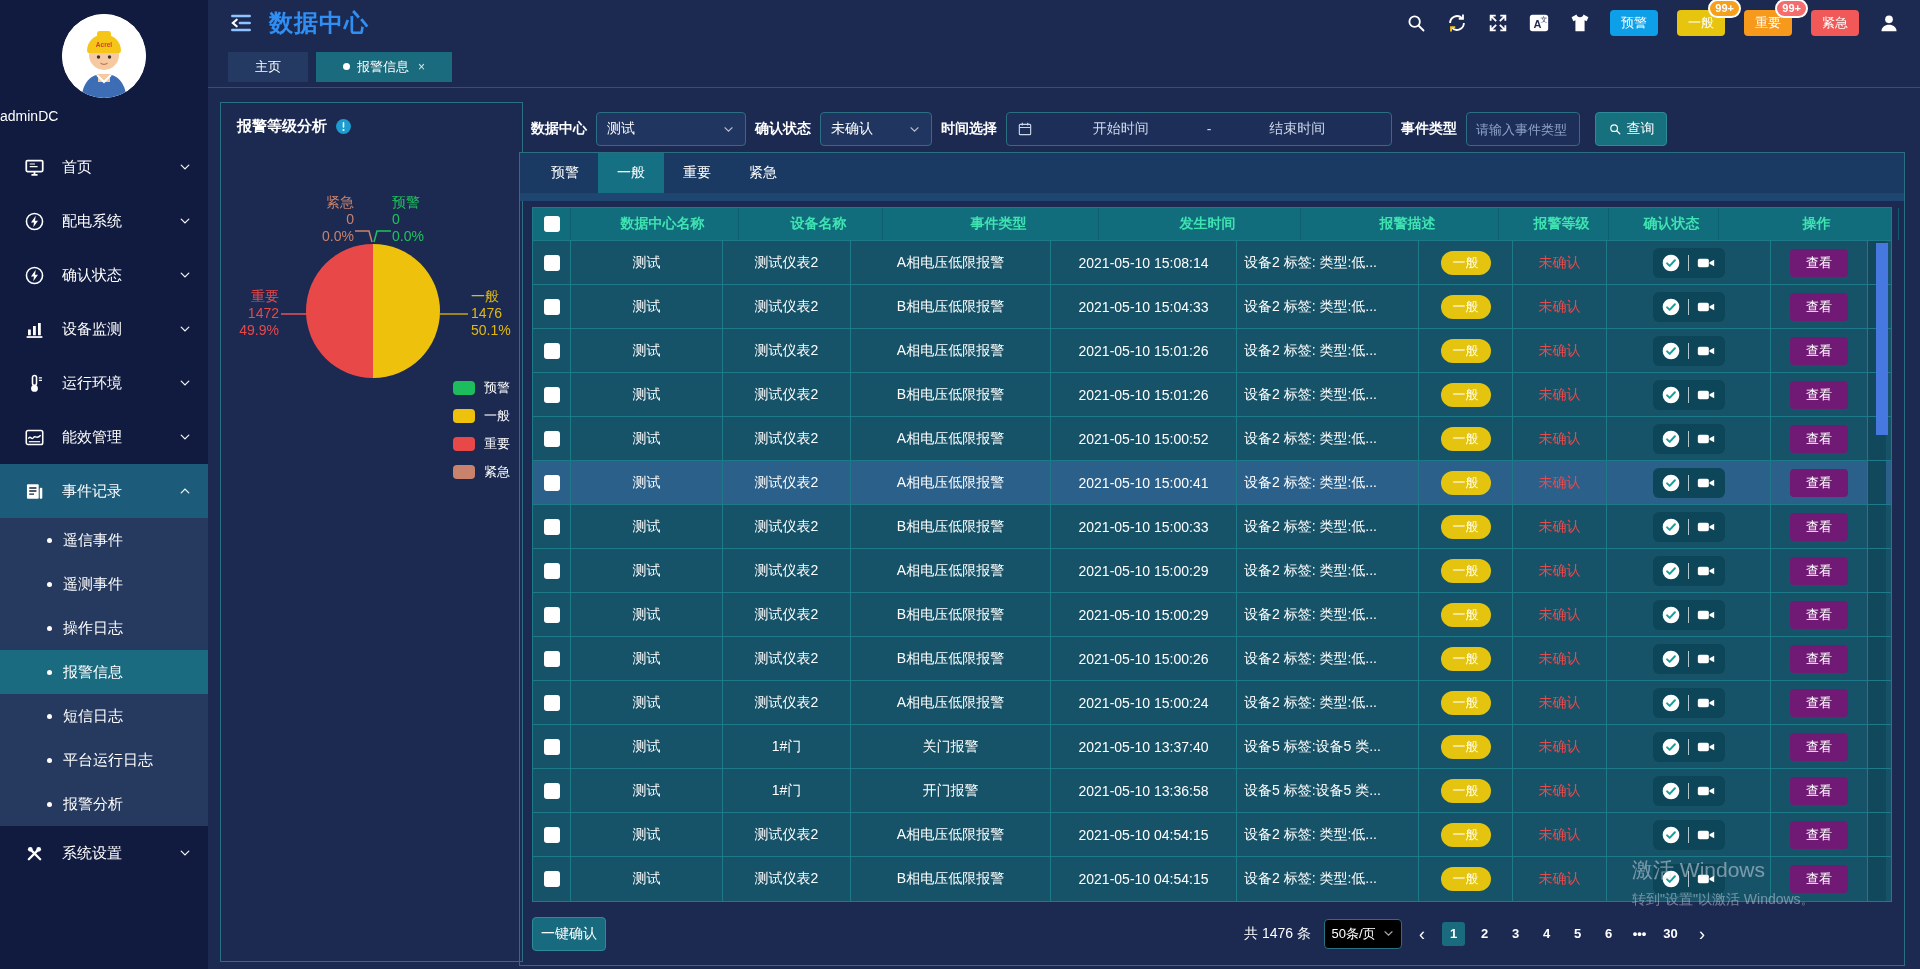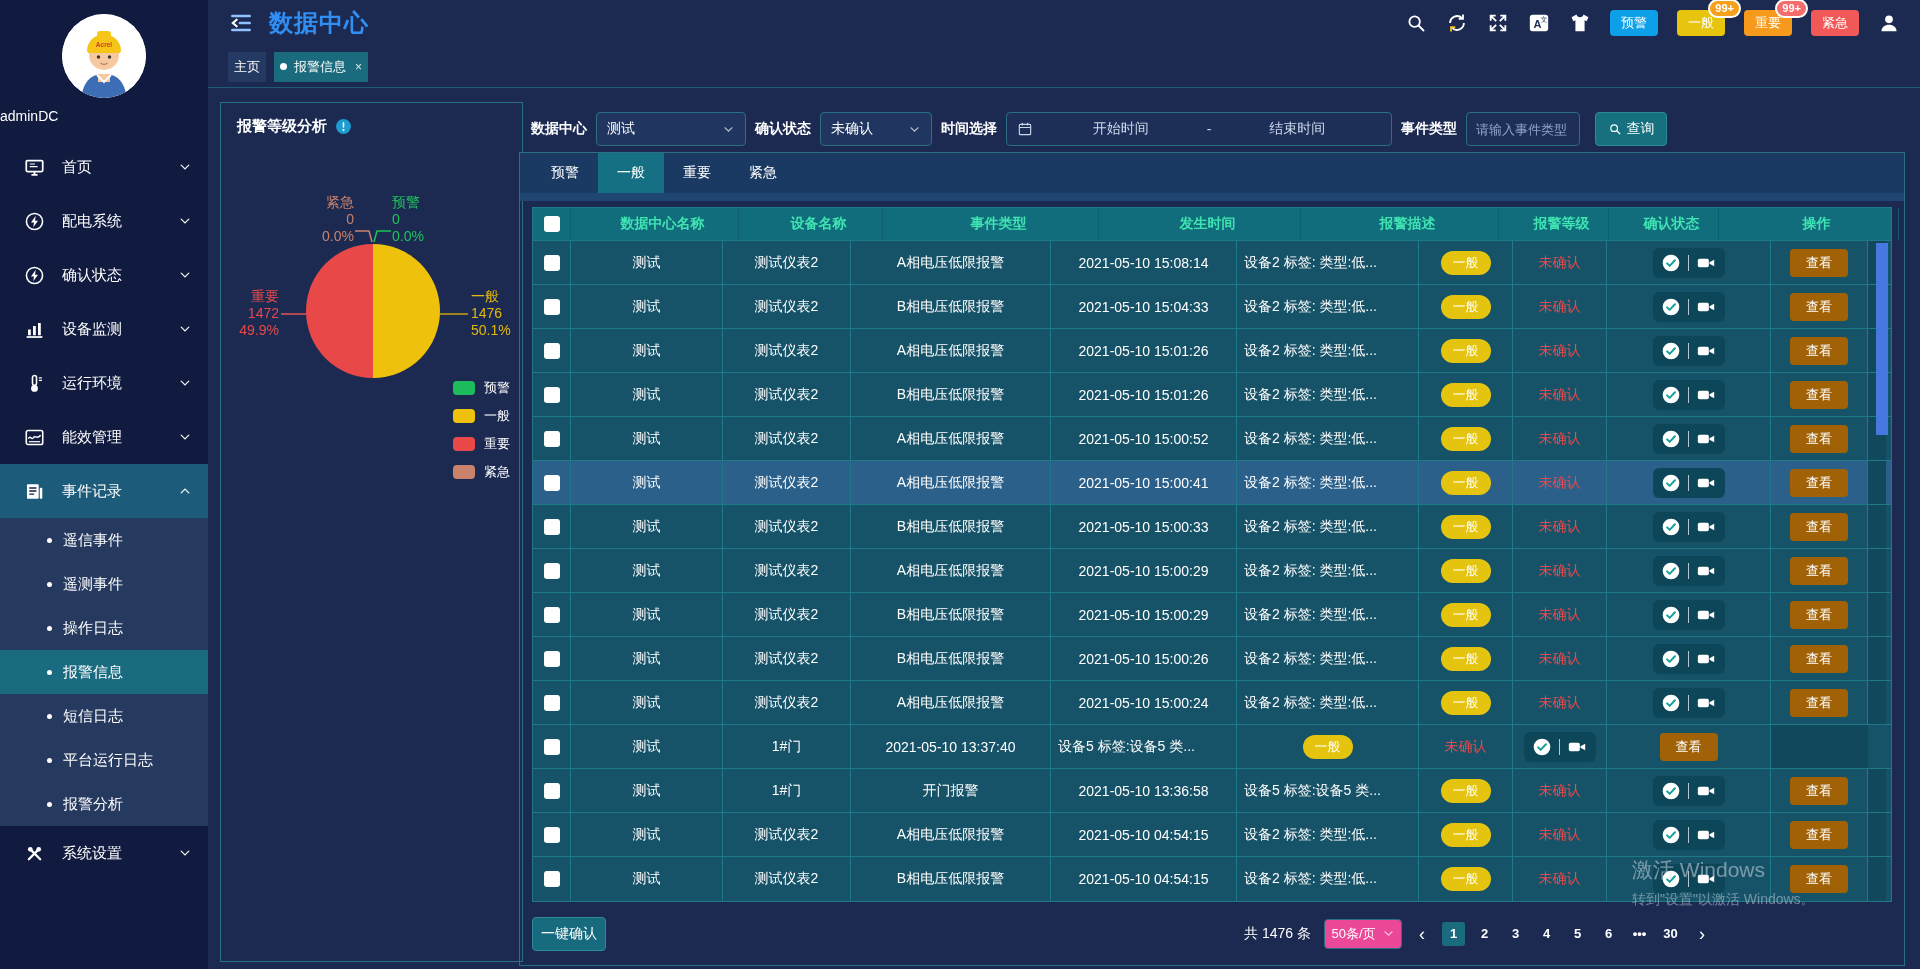--- a/index.html
+++ b/index.html
@@ -27,21 +27,21 @@
   
   #main { position:absolute; left:208px; top:0; right:0; bottom:0; }
   .topbar { height:46px; display:flex; align-items:center; padding:0 20px; }
   .collapse-btn { width:26px; height:26px; cursor:pointer; }
   .main-title { color:#2f8ff5; font-size:24px; font-weight:bold; margin-left:15px; letter-spacing:1px; }
   .tb-right { margin-left:auto; display:flex; align-items:center; gap:19px; }
   .tb-icon { width:22px; height:22px; cursor:pointer; }
   .tb-badge { position:relative; height:26px; line-height:26px; padding:0 11px; border-radius:4px; font-size:13px; color:#fff; cursor:pointer; }
   .badge-count { position:absolute; top:-11px; right:-16px; border:2px solid #fff; border-radius:11px; font-size:11px; line-height:15px; padding:0 5px; font-weight:bold; }
   .tabsbar { height:42px; display:flex; align-items:center; padding-left:20px; gap:8px; border-bottom:1px solid #1f5a78; }
-  .nav-tab { height:30px; display:flex; align-items:center; padding:0 6px; background:#243a63; font-size:13px; gap:7px; cursor:pointer; border-radius:0; }
+  .nav-tab { height:30px; display:flex; align-items:center; padding:0 27px; background:#243a63; font-size:13px; gap:7px; cursor:pointer; border-radius:0; }
   .nav-tab.active { background:#1a6b7d; }
   .nav-dot { width:7px; height:7px; border-radius:50%; background:#fff; }
   .nav-close { font-size:12px; opacity:.85; margin-left:2px; }
 
   .content { position:absolute; top:88px; left:0; right:0; bottom:0; }
 
   
   #pie-panel { position:absolute; left:12px; top:14px; width:303px; bottom:7px; border:1px solid #2a6f82; }
   .panel-title-row { display:flex; align-items:center; gap:8px; padding:14px 0 0 16px; }
   .panel-title { font-size:15px; font-weight:bold; }
@@ -94,28 +94,28 @@
   .t-row.hl { background:#2b608b; }
   .td { display:flex; align-items:center; justify-content:center; font-size:14px; border-right:1px solid #1e7a89; overflow:hidden; white-space:nowrap; }
   .td.desc { justify-content:flex-start; padding:0 7px; }
   .td.scroll-cell { background:#11485c; border-right:none; }
   .cb { width:16px; height:16px; background:#fff; border-radius:3px; cursor:pointer; flex:none; }
   .level-pill { min-width:50px; padding:0 7px; height:24px; line-height:24px; border-radius:12px; background:#e4c40e; color:#fff; font-size:13px; text-align:center; }
   .status-txt { color:#e9494b; }
   .ops { width:72px; height:30px; background:#0d4659; border-radius:6px; display:flex; align-items:center; justify-content:center; gap:7px; }
   .ops .op-ic { width:20px; height:20px; cursor:pointer; }
   .ops-div { width:1px; height:16px; background:rgba(255,255,255,.7); }
-  .view-btn { width:58px; height:28px; background:#a16207; border:none; border-radius:4px; color:#fff; font-size:13px; cursor:pointer; font-family:inherit; }
+  .view-btn { width:58px; height:28px; background:#701a75; border:none; border-radius:4px; color:#fff; font-size:13px; cursor:pointer; font-family:inherit; }
   .scroll-thumb { position:absolute; right:3px; top:2px; width:12px; height:192px; background:#4678e0; z-index:5; }
 
   .t-footer { flex:1; display:flex; align-items:center; padding:0 193px 0 12px; }
   .confirm-btn { width:74px; height:34px; background:#186a7e; border:1px solid #2d8a99; border-radius:4px; color:#fff; font-size:14px; cursor:pointer; font-family:inherit; }
   .pager { margin-left:auto; display:flex; align-items:center; gap:11px; }
   .total-txt { font-size:14px; margin-right:2px; }
-  .size-select { width:78px; height:30px; border:1px solid #2a6f82; border-radius:4px; background:#ec4899; display:flex; align-items:center; justify-content:center; gap:6px; font-size:13px; cursor:pointer; }
+  .size-select { width:78px; height:30px; border:1px solid #2a6f82; border-radius:4px; background:#000000; display:flex; align-items:center; justify-content:center; gap:6px; font-size:13px; cursor:pointer; }
   .page-arrow { font-size:18px; padding:0 6px; cursor:pointer; line-height:24px; }
   .pages { display:flex; align-items:center; gap:8px; }
   .page-btn { min-width:23px; height:24px; line-height:24px; text-align:center; font-size:13px; font-weight:bold; border-radius:3px; cursor:pointer; }
   .page-btn.active { background:#1a6b7d; }
 
   .watermark { position:absolute; left:1632px; top:856px; z-index:30; pointer-events:none; }
   .wm1 { font-size:21px; color:rgba(222,228,238,.5); }
   .wm2 { font-size:14px; color:rgba(222,228,238,.45); margin-top:7px; }
 </style>
 </head>
@@ -899,20 +899,21 @@
                   <button class="view-btn">查看</button>
                 </div>
                 <div class="td scroll-cell"></div>
               </div>
               <div class="t-row">
                 <div class="td">
                   <span class="cb"></span>
                 </div>
                 <div class="td">测试</div>
                 <div class="td">1#门</div>
+                <div class="td">关门报警</div>
                 <div class="td">2021-05-10 13:37:40</div>
                 <div class="td desc">设备5 标签:设备5 类...</div>
                 <div class="td">
                   <span class="level-pill">一般</span>
                 </div>
                 <div class="td">
                   <span class="status-txt">未确认</span>
                 </div>
                 <div class="td">
                   <div class="ops">

